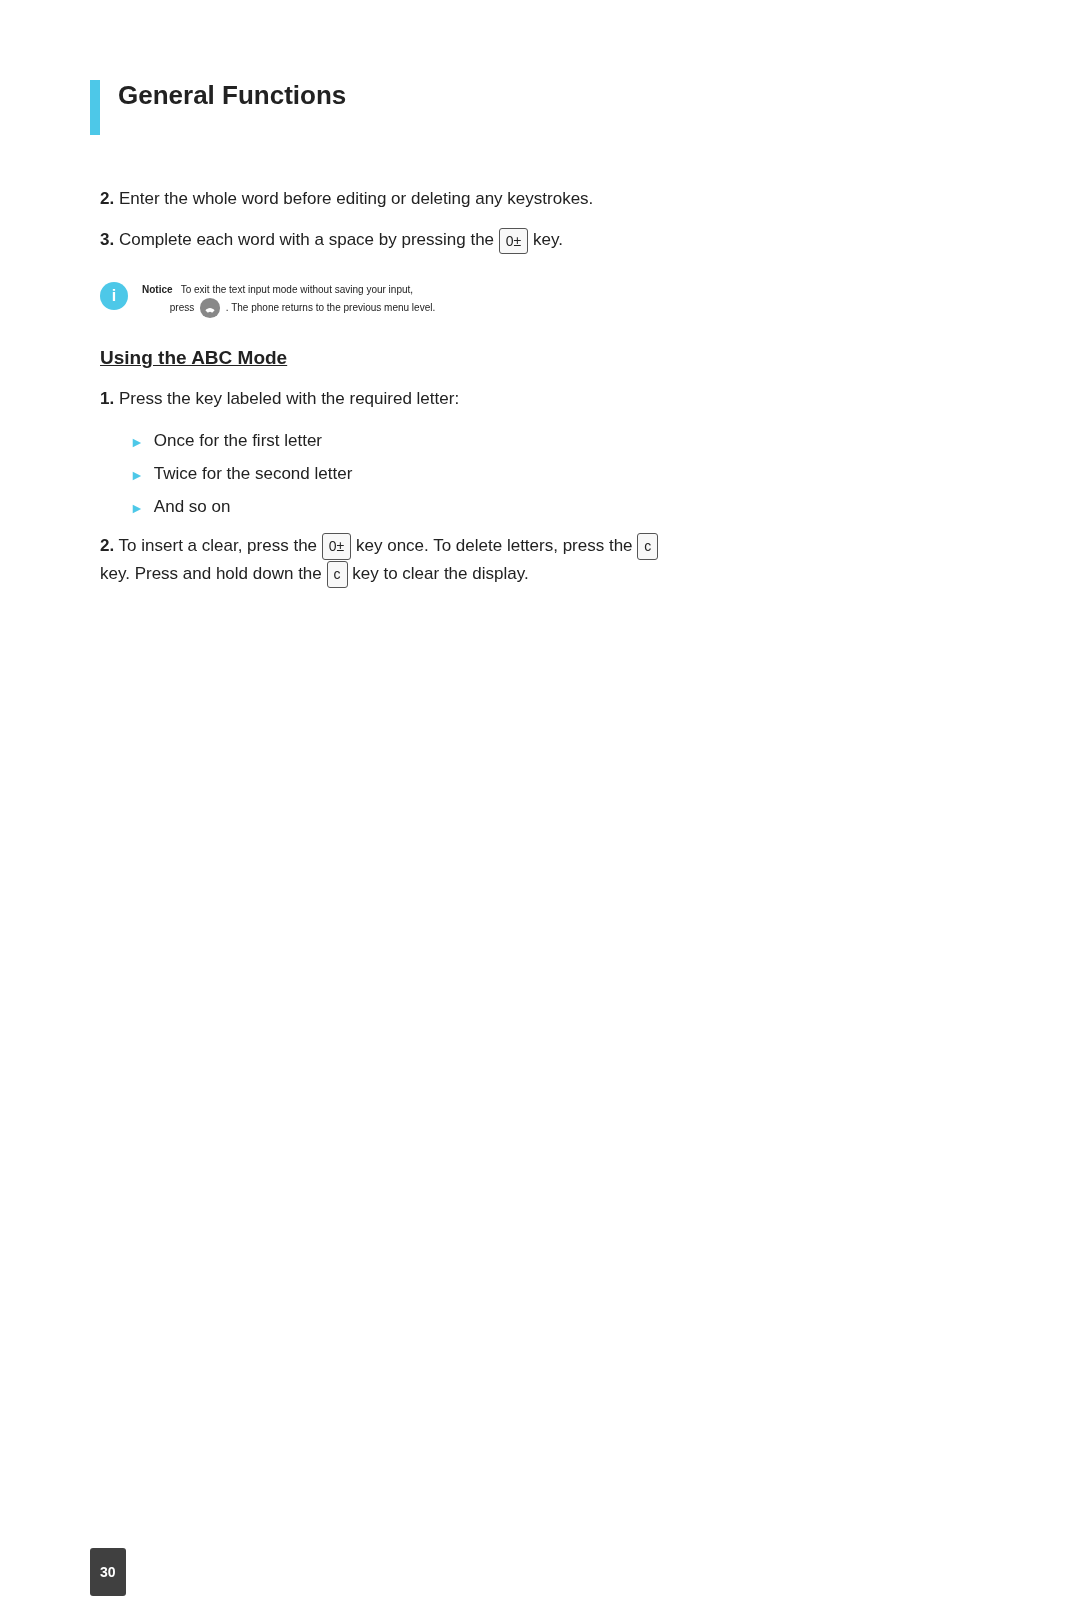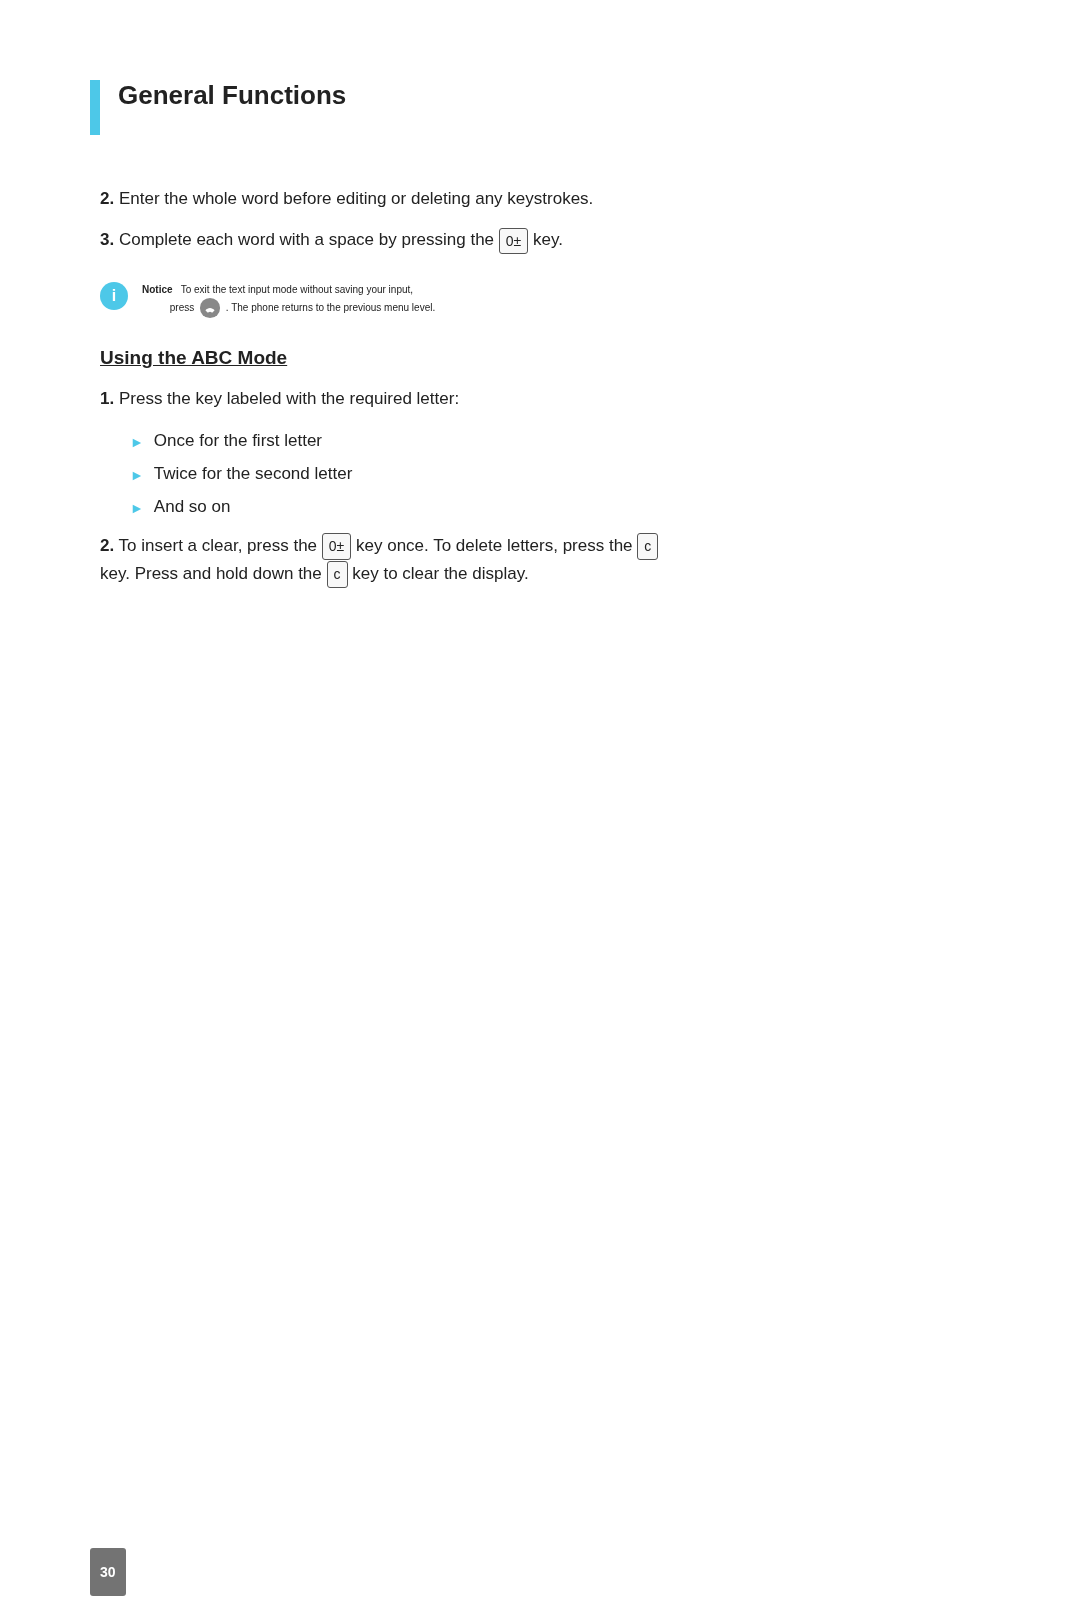--- a/index.html
+++ b/index.html
@@ -145,21 +145,21 @@
       flex-shrink: 0;
     }
 
     .page-footer {
       position: absolute;
       bottom: 40px;
       left: 90px;
     }
 
     .page-number {
-      background-color: #737373;
+      background-color: #404040;
       color: #ffffff;
       font-size: 14px;
       font-weight: bold;
       padding: 16px 10px;
       border-radius: 3px;
     }
 
     .num-bold {
       font-weight: bold;
     }

